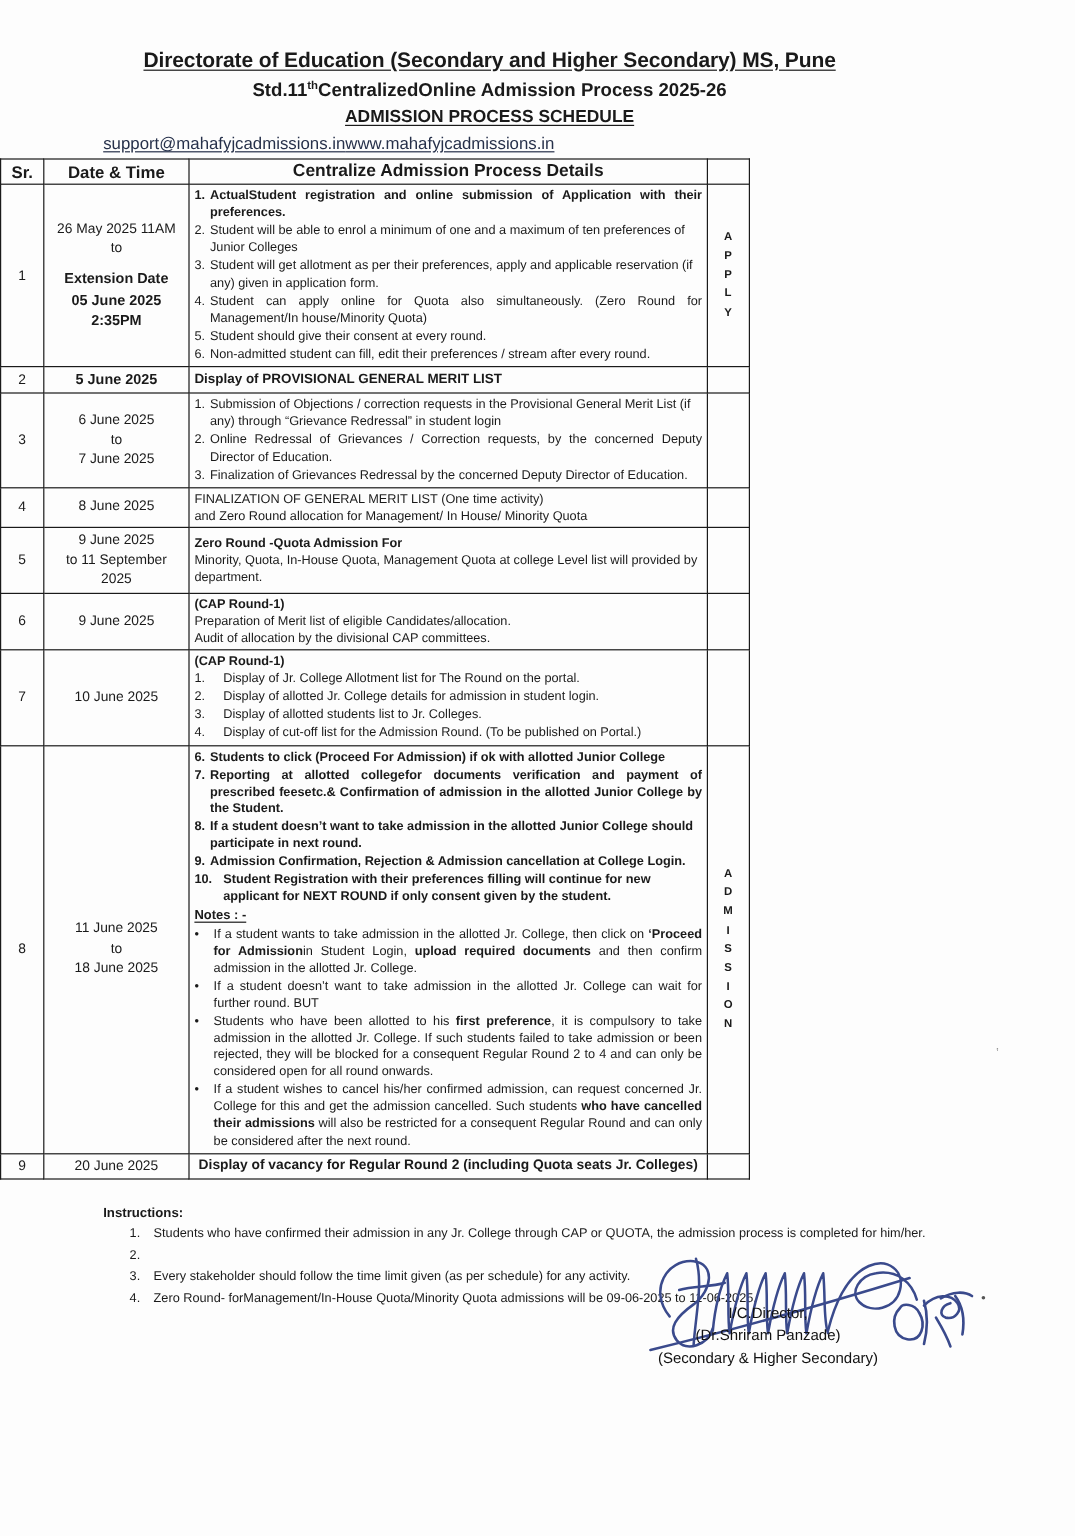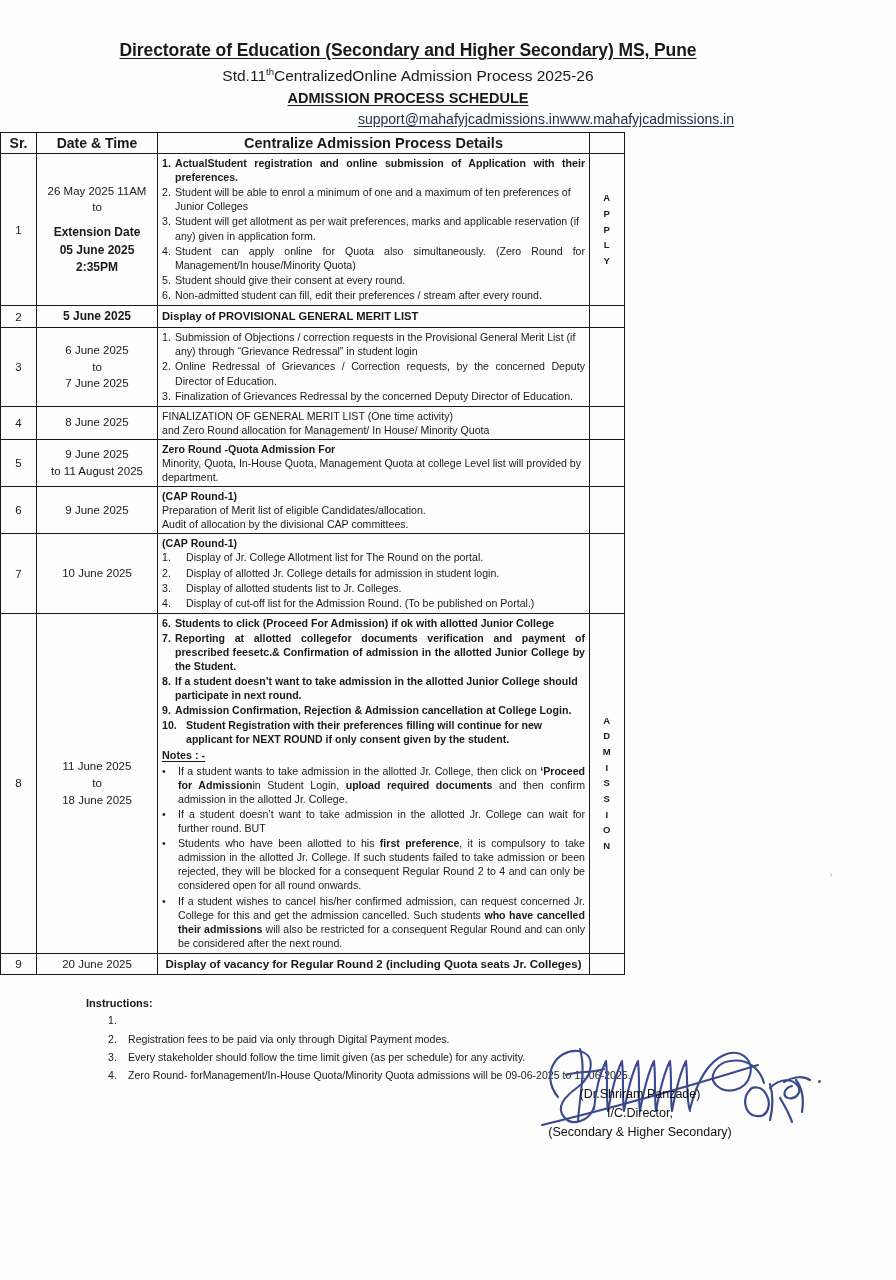--- a/index.html
+++ b/index.html
@@ -15,29 +15,29 @@
     overflow: hidden;
   }
   .page { position: relative; width: 816px; height: 1280px; padding: 0; }
 
   
   .header { text-align: center; padding-top: 40px; }
   .h-line1 {
     font-size: 17.5px; font-weight: bold; letter-spacing: -0.1px;
     text-decoration: underline; text-underline-offset: 2px;
   }
-  .h-line2 { font-size: 15.5px; font-weight: normal; margin-top: 5px; }
+  .h-line2 { font-size: 15.5px; font-weight: bold; margin-top: 5px; }
   .h-line2 sup { font-size: 9.5px; vertical-align: super; }
   .h-line3 {
     font-size: 14.5px; font-weight: bold; margin-top: 5px;
     text-decoration: underline; text-underline-offset: 2px;
   }
   .contact-row {
-    display: flex; justify-content: flex-end;
-    padding: 5px 82px 0 86px; font-size: 14px; margin-left: 13px;
+    display: flex; justify-content: flex-start;
+    padding: 5px 82px 0 86px; font-size: 14px;
   }
   .contact-row span {
     text-decoration: underline; text-underline-offset: 2px; color: #26304a;
   }
   .h-line5 {
     font-size: 17px; font-weight: bold; margin-top: 3px;
     text-decoration: underline; text-underline-offset: 2px;
   }
 
   
@@ -152,21 +152,21 @@
               <div class="li li-num just b">
                 <span class="num">1.</span>
                 <span class="txt">ActualStudent registration and online submission of Application with their preferences.</span>
               </div>
               <div class="li li-num">
                 <span class="num">2.</span>
                 <span class="txt">Student will be able to enrol a minimum of one and a maximum of ten preferences of Junior Colleges</span>
               </div>
               <div class="li li-num">
                 <span class="num">3.</span>
-                <span class="txt">Student will get allotment as per wait preferences, marks and applicable reservation (if any) given in application form.</span>
+                <span class="txt">Student will get allotment as per their preferences, apply and applicable reservation (if any) given in application form.</span>
               </div>
               <div class="li li-num just">
                 <span class="num">4.</span>
                 <span class="txt">Student can apply online for Quota also simultaneously. (Zero Round for Management/In house/Minority Quota)</span>
               </div>
               <div class="li li-num">
                 <span class="num">5.</span>
                 <span class="txt">Student should give their consent at every round.</span>
               </div>
               <div class="li li-num">
@@ -223,21 +223,21 @@
             <td class="det">
               <div class="">FINALIZATION OF GENERAL MERIT LIST (One time activity)</div>
               <div class="">and Zero Round allocation for Management/ In House/ Minority Quota</div>
             </td>
             <td class="vert"></td>
           </tr>
           <tr>
             <td class="sr">5</td>
             <td class="date">
               <div class="">9 June 2025</div>
-              <div class="">to 11 August 2025</div>
+              <div class="">to 11 September 2025</div>
             </td>
             <td class="det">
               <div class="b">Zero Round -Quota Admission For</div>
               <div class="">Minority, Quota, In-House Quota, Management Quota at college Level list will provided by department.</div>
             </td>
             <td class="vert"></td>
           </tr>
           <tr>
             <td class="sr">6</td>
             <td class="date">
@@ -346,24 +346,24 @@
           </tr>
         </tbody>
     </table>
   </div>
 
   <div class="instructions">
     <div class="ins-title">Instructions:</div>
     <div class="ins-list" id="ins-list">
         <div class="ins-item">
           <span class="num">1.</span>
+          <span class="txt">Students who have confirmed their admission in any Jr. College through CAP or QUOTA, the admission process is completed for him/her.</span>
         </div>
         <div class="ins-item">
           <span class="num">2.</span>
-          <span class="txt">Registration fees to be paid via only through Digital Payment modes.</span>
         </div>
         <div class="ins-item">
           <span class="num">3.</span>
           <span class="txt">Every stakeholder should follow the time limit given (as per schedule) for any activity.</span>
         </div>
         <div class="ins-item">
           <span class="num">4.</span>
           <span class="txt">Zero Round- forManagement/In-House Quota/Minority Quota admissions will be 09-06-2025 to 11-06-2025.</span>
         </div>
       </div>
@@ -385,20 +385,20 @@
       <path d="M10,22 C2,30 4,46 16,48 C28,50 32,36 26,26 C22,18 12,18 10,22 Z"></path>
       <path d="M30,16 C34,30 32,44 30,52"></path>
       <path d="M30,20 C40,10 52,10 58,18 C62,24 56,32 48,30 C42,28 44,20 52,18"></path>
       <path d="M40,30 C46,40 50,48 52,54"></path>
       <path d="M56,12 C62,20 64,32 62,44"></path>
       <path d="M44,14 C54,8 64,8 70,12"></path>
     </g>
   </svg>
 
   <div class="sign-block">
+    <div>I/C.Director,</div>
     <div>(Dr.Shriram Panzade)</div>
-    <div>I/C.Director,</div>
     <div>(Secondary &amp; Higher Secondary)</div>
   </div>
 
   <div class="dot"></div>
   <div class="mark-right">‛</div>
 </div>
 
 </body></html>

